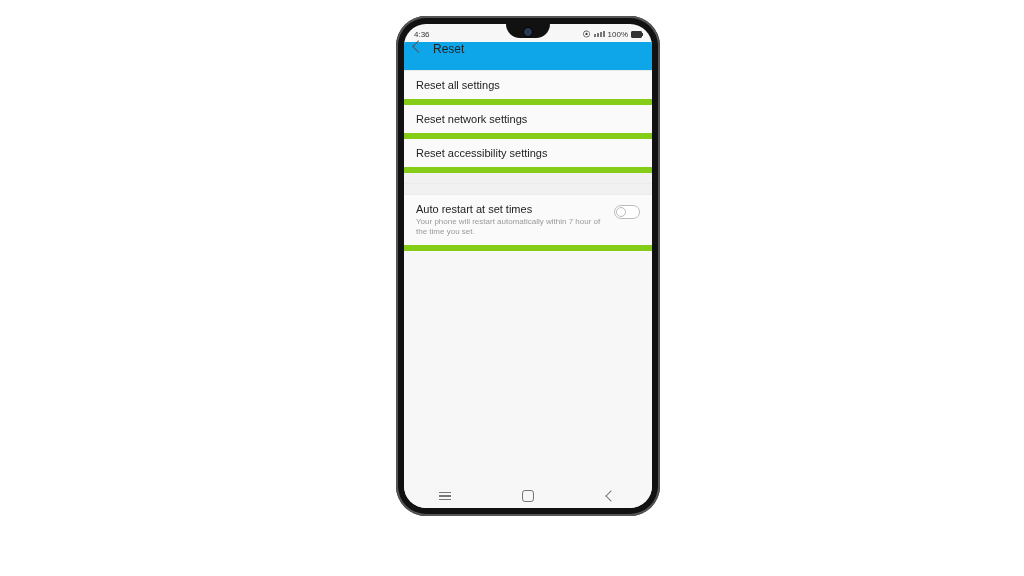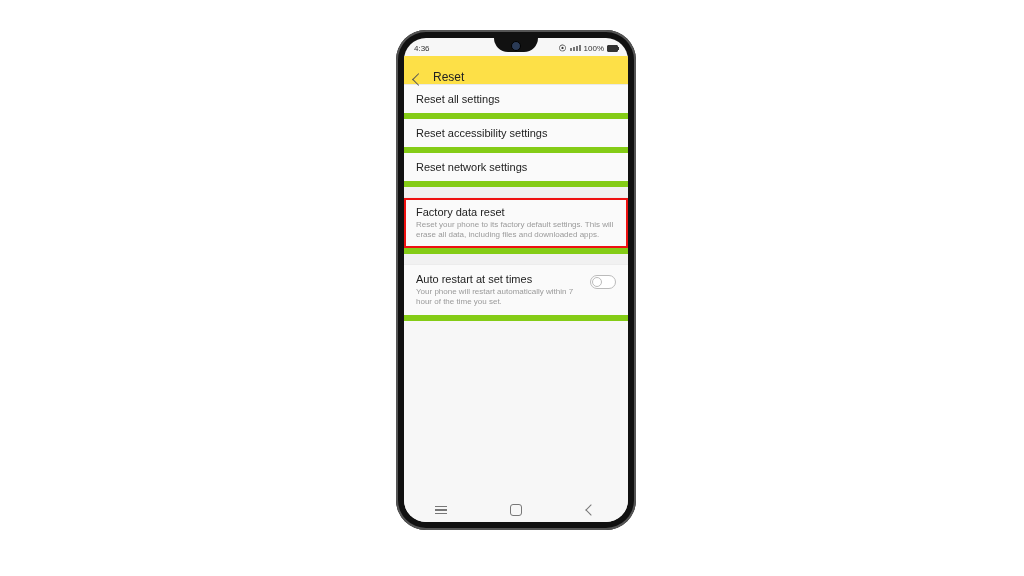--- a/index.html
+++ b/index.html
@@ -1,29 +1,29 @@
 <!DOCTYPE html>
 <html><head>
 <meta charset="utf-8">
 <style>
   html,body{margin:0;padding:0;width:1024px;height:576px;background:#fff;font-family:Arial,Helvetica,sans-serif;}
   .stage{position:relative;width:1024px;height:576px;}
-  .phone{position:absolute;left:396px;top:30px;width:240px;height:500px;background:#111;border-radius:30px;box-shadow:0 0 0 2px #555 inset;}
+  .phone{position:absolute;left:396px;top:16px;width:264px;height:500px;background:#111;border-radius:30px;box-shadow:0 0 0 2px #555 inset;}
   .screen{position:absolute;left:8px;right:8px;top:8px;bottom:8px;background:#f7f7f7;border-radius:22px;overflow:hidden;}
   .notch{position:absolute;top:0;left:50%;transform:translateX(-50%);width:44px;height:14px;background:#111;border-bottom-left-radius:16px;border-bottom-right-radius:16px;z-index:5;}
   .notch .cam{position:absolute;left:50%;top:3px;transform:translateX(-50%);width:8px;height:8px;border-radius:50%;background:#2a3a55;border:1px solid #000;}
   .status{display:flex;justify-content:space-between;align-items:center;height:16px;padding:2px 10px 0 10px;font-size:8px;color:#333;}
   .status .right{display:flex;gap:3px;align-items:center;}
   .sigbars{display:inline-flex;align-items:flex-end;gap:1px;}
   .sigbars i{display:inline-block;width:2px;background:#777;}
   .sigbars i:nth-child(1){height:3px}.sigbars i:nth-child(2){height:4px}.sigbars i:nth-child(3){height:5px}.sigbars i:nth-child(4){height:6px}
   .batt{display:inline-block;width:9px;height:5px;border:1px solid #333;border-radius:1px;position:relative;}
   .batt:after{content:"";position:absolute;right:-2px;top:1px;width:1px;height:3px;background:#333;}
   .batt i{display:block;height:100%;width:100%;background:#333;}
-  .hdr{display:flex;align-items:flex-end;gap:10px;height:28px;padding:0 10px;background:#fde047;border-bottom:1px solid #e9e9e9;}
+  .hdr{display:flex;align-items:flex-start;gap:10px;height:28px;padding:0 10px;background:#0ea5e9;border-bottom:1px solid #e9e9e9;}
   .hdr .ttl{font-size:12px;color:#222;}
   .chev{width:8px;height:8px;border-left:1.5px solid #555;border-bottom:1.5px solid #555;transform:rotate(45deg);}
   .list{}
   .row{padding:8px 12px;border-bottom:6px solid #84cc16;background:#fafafa;}
   .row .t1{font-size:11px;color:#222;}
   .row .t2{font-size:8px;color:#9a9a9a;line-height:1.25;margin-top:2px;}
   .gap{height:10px;background:#f1f1f1;border-bottom:1px solid #ececec;}
   .hl{position:relative;}
   .hl:before{content:"";position:absolute;inset:0;border:2px solid #e11;pointer-events:none;}
   .togglerow{display:flex;align-items:flex-start;justify-content:center;gap:8px;}
@@ -66,32 +66,28 @@
       <div class="hdr">
         <span class="chev"></span>
         <span class="ttl">Reset</span>
       </div>
 
       <div class="list">
         <div class="row">
           <div class="t1">Reset all settings</div>
         </div>
         <div class="row">
-          <div class="t1">Reset accessibility settings</div>
+          <div class="t1">Reset network settings</div>
         </div>
         <div class="row">
-          <div class="t1">Reset network settings</div>
+          <div class="t1">Reset accessibility settings</div>
         </div>
 
         <div class="gap"></div>
 
-        <div class="row hl">
-          <div class="t1">Factory data reset</div>
-          <div class="t2">Reset your phone to its factory default settings. This will erase all data, including files and downloaded apps.</div>
-        </div>
 
         <div class="gap"></div>
 
         <div class="row">
           <div class="togglerow">
             <div style="flex:1">
               <div class="t1">Auto restart at set times</div>
               <div class="t2">Your phone will restart automatically within 7 hour of the time you set.</div>
             </div>
             <div class="toggle">

